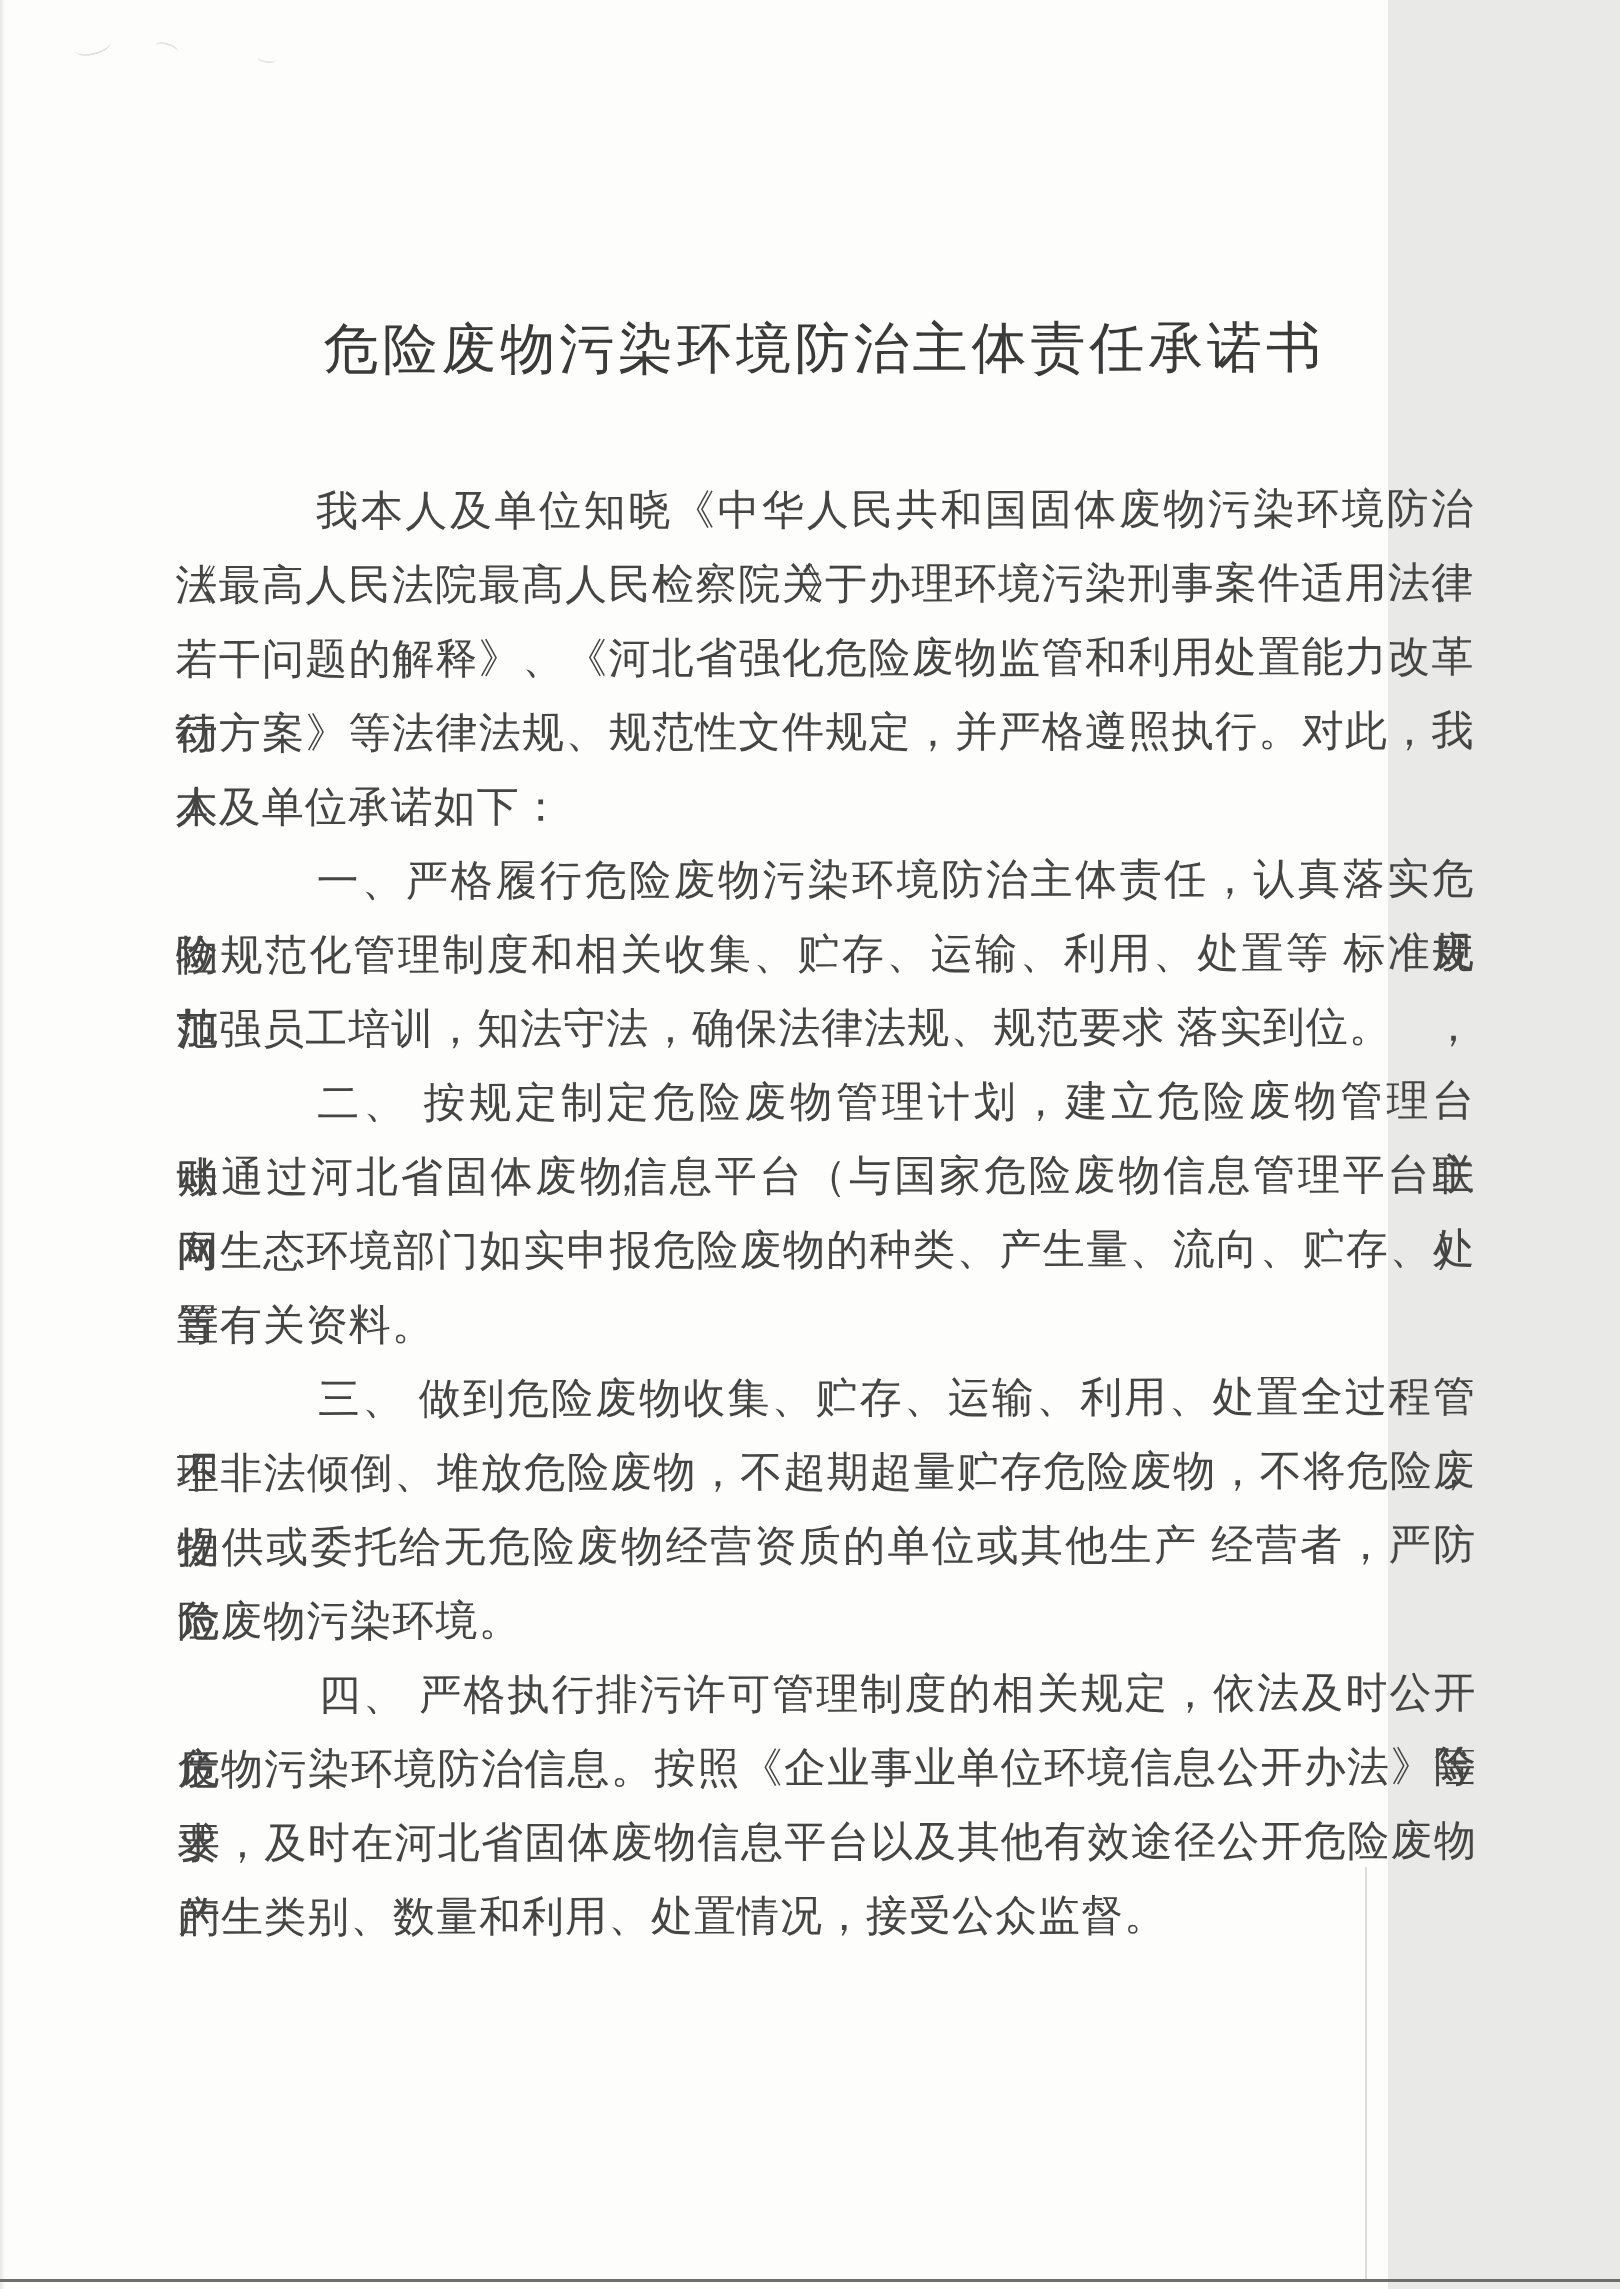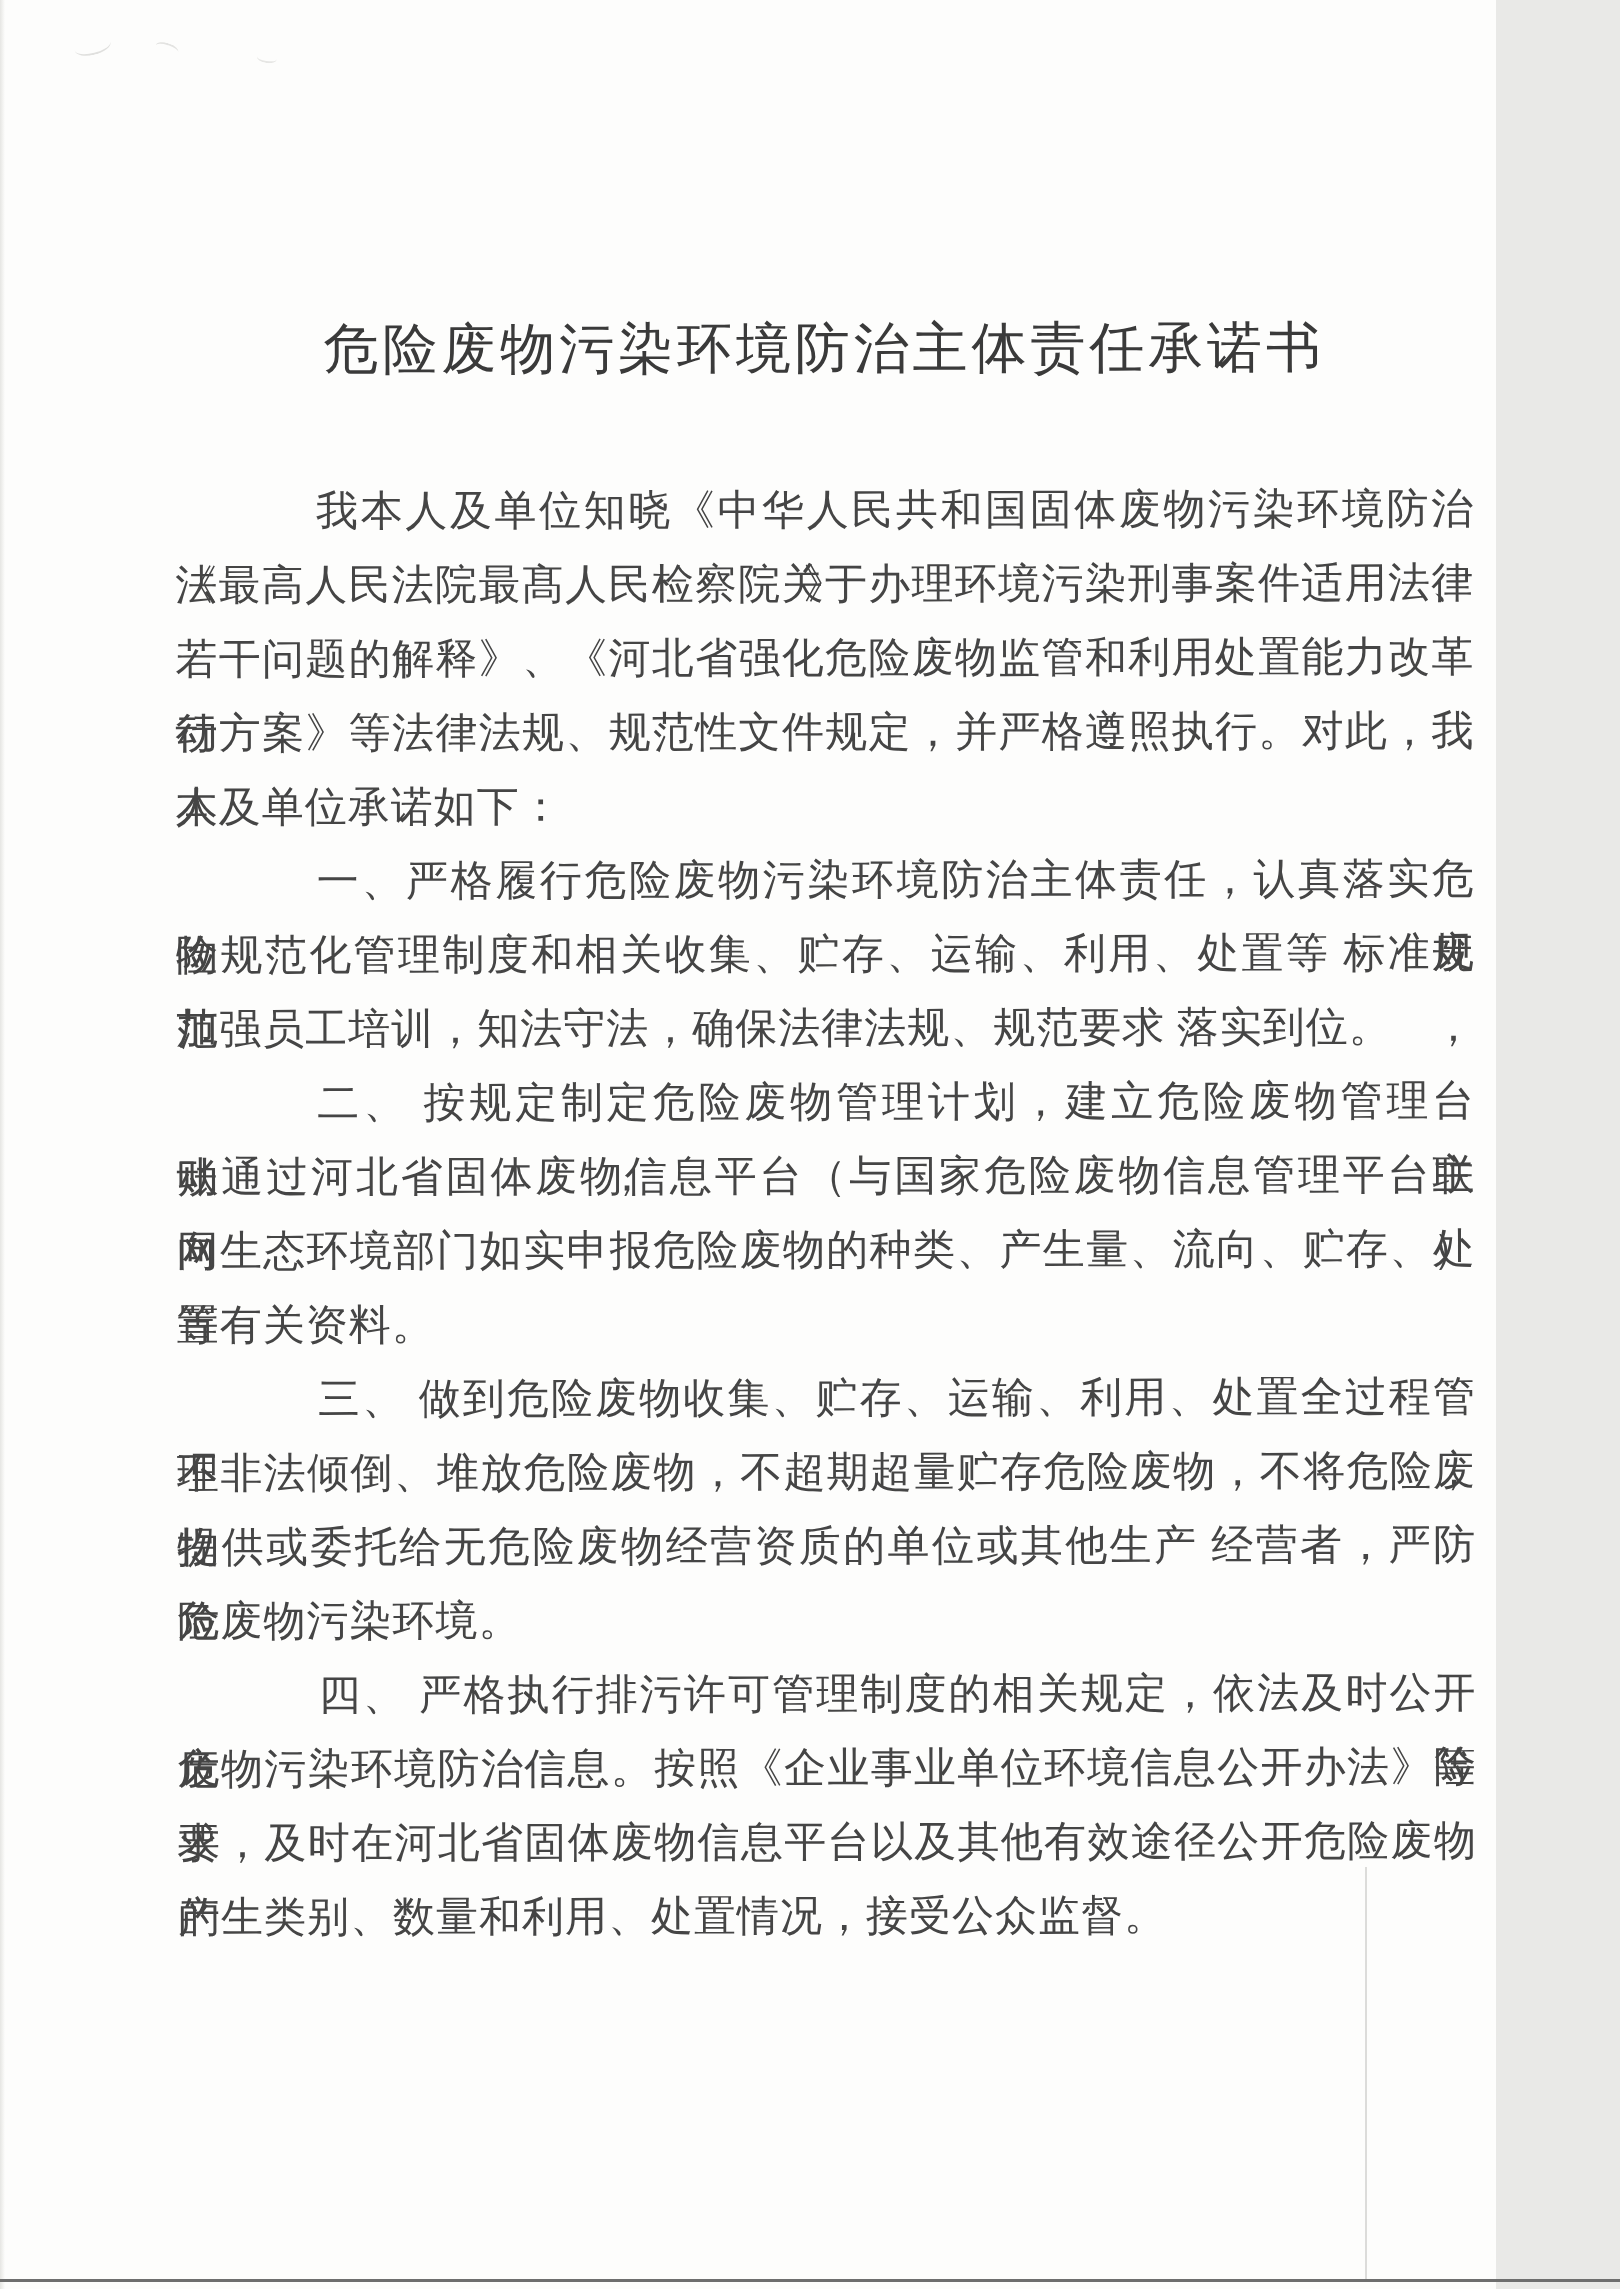--- a/index.html
+++ b/index.html
@@ -4,21 +4,21 @@
 <style>
   html,body { margin:0; padding:0; }
   body {
     width:1620px; height:2290px;
     background:#e9e9e7;
     font-family:"Liberation Serif","DejaVu Serif",serif;
     position:relative; overflow:hidden;
   }
   .sheet {
     position:absolute; left:0; top:0;
-    width:1496px; height:2290px;
+    width:1388px; height:2290px;
     background:#fdfdfc;
   }
   
   .edge-left {
     position:absolute; left:0; top:0; bottom:0; width:4.9px;
     background:linear-gradient(to right,#e6e6e3,rgba(255,255,255,0));
   }
   .bottom-edge {
     position:absolute; left:0; top:2279px; width:1620px; height:2.9px;
     background:#6e6e6e;

